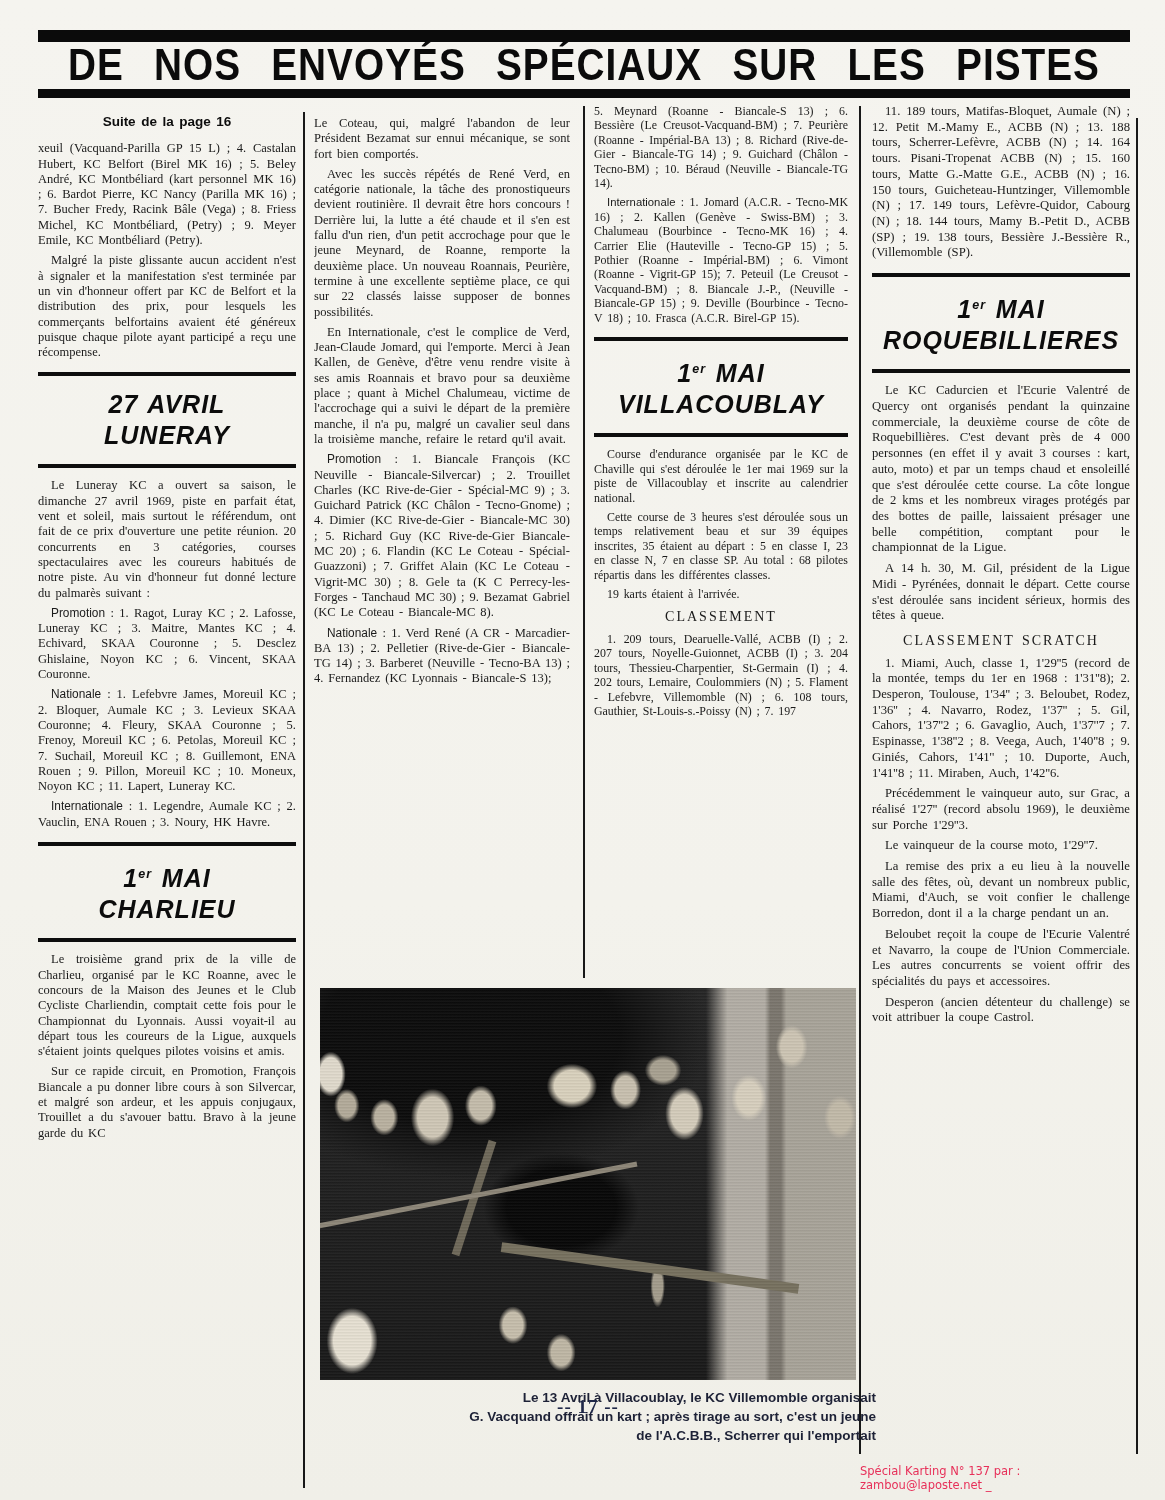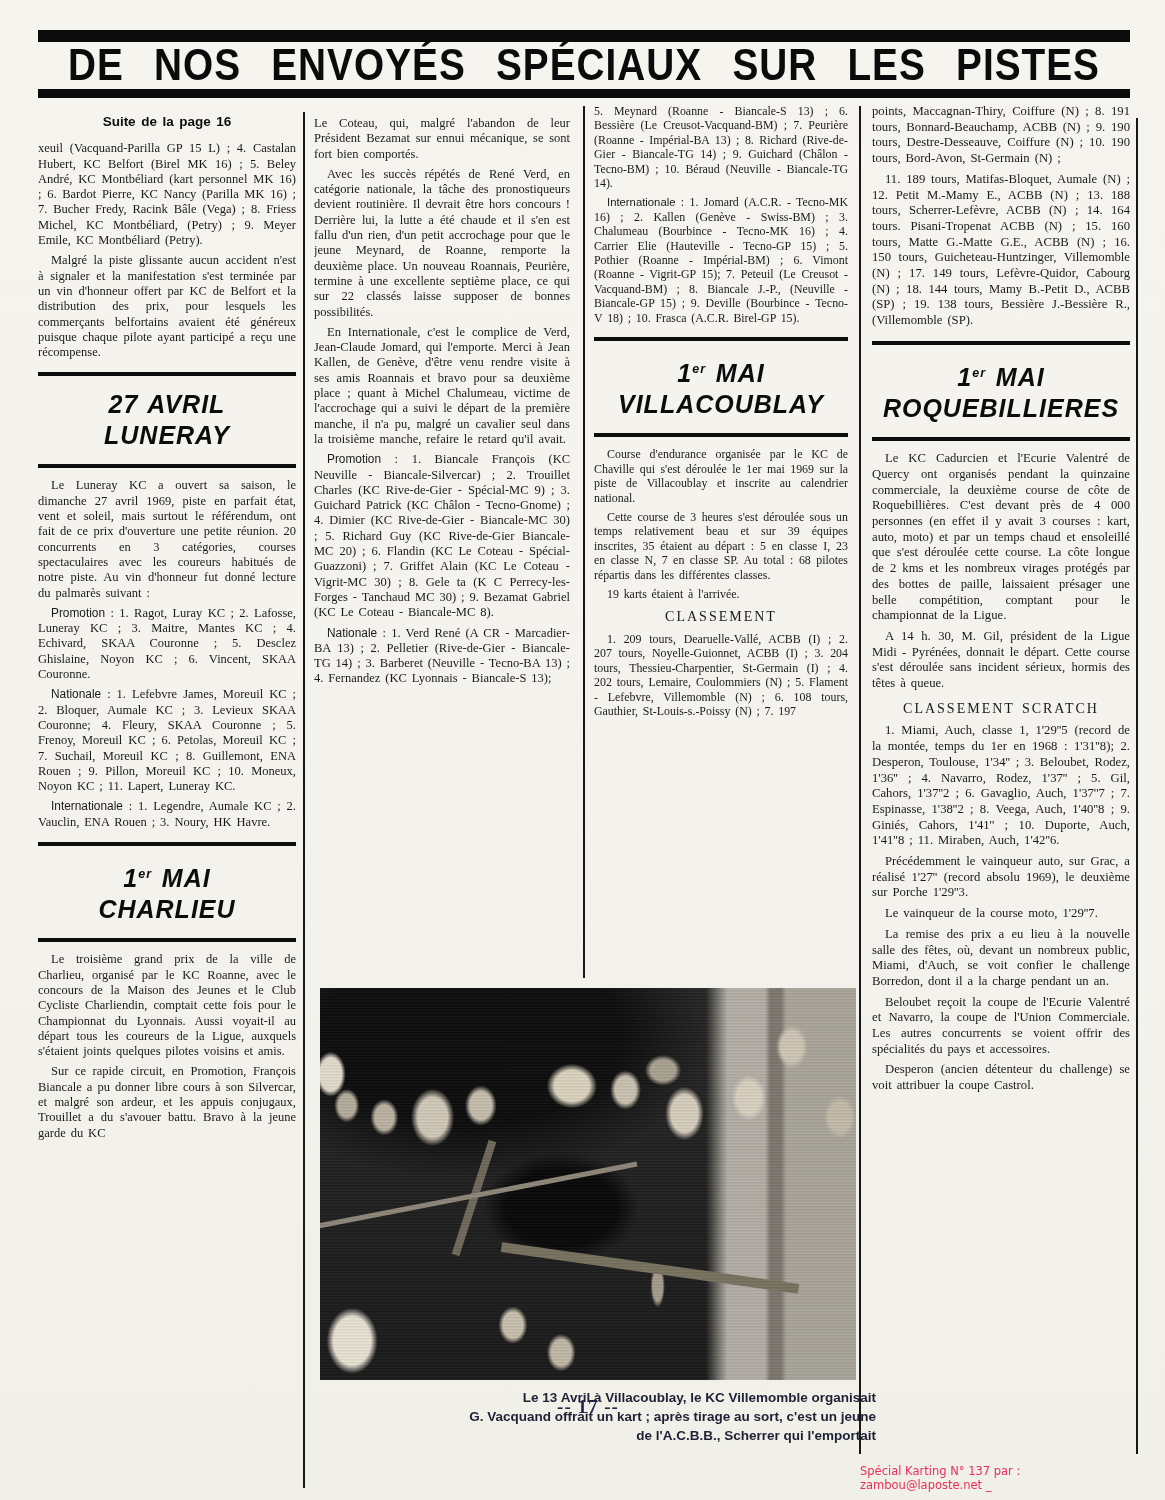--- a/index.html
+++ b/index.html
@@ -117,21 +117,20 @@
         <div class="hline">1<sup>er</sup> MAI</div>
         <div class="hline">VILLACOUBLAY</div>
       </div>
       <p class="p ind">Course d'endurance organisée par le KC de Chaville qui s'est déroulée le 1er mai 1969 sur la piste de Villacoublay et inscrite au calendrier national.</p>
       <p class="p ind">Cette course de 3 heures s'est déroulée sous un temps relativement beau et sur 39 équipes inscrites, 35 étaient au départ : 5 en classe I, 23 en classe N, 7 en classe SP. Au total : 68 pilotes répartis dans les différentes classes.</p>
       <p class="p ind">19 karts étaient à l'arrivée.</p>
       <div class="subhead">CLASSEMENT</div>
       <p class="p ind">1. 209 tours, Dearuelle-Vallé, ACBB (I) ; 2. 207 tours, Noyelle-Guionnet, ACBB (I) ; 3. 204 tours, Thessieu-Charpentier, St-Germain (I) ; 4. 202 tours, Lemaire, Coulommiers (N) ; 5. Flament - Lefebvre, Villemomble (N) ; 6. 108 tours, Gauthier, St-Louis-s.-Poissy (N) ; 7. 197</p>
     </div>
   <div class="col loose" style="left:872px;top:104px;width:258px;height:1352px">
-      <p class="p">points, Maccagnan-Thiry, Coiffure (N) ; 8. 191 tours, Bonnard-Beauchamp, ACBB (N) ; 9. 190 tours, Destre-Desseauve, Coiffure (N) ; 10. 190 tours, Bord-Avon, St-Germain (N) ;</p>
       <p class="p ind">11. 189 tours, Matifas-Bloquet, Aumale (N) ; 12. Petit M.-Mamy E., ACBB (N) ; 13. 188 tours, Scherrer-Lefèvre, ACBB (N) ; 14. 164 tours. Pisani-Tropenat ACBB (N) ; 15. 160 tours, Matte G.-Matte G.E., ACBB (N) ; 16. 150 tours, Guicheteau-Huntzinger, Villemomble (N) ; 17. 149 tours, Lefèvre-Quidor, Cabourg (N) ; 18. 144 tours, Mamy B.-Petit D., ACBB (SP) ; 19. 138 tours, Bessière J.-Bessière R., (Villemomble (SP).</p>
       <div class="heading">
         <div class="hline">1<sup>er</sup> MAI</div>
         <div class="hline">ROQUEBILLIERES</div>
       </div>
       <p class="p ind">Le KC Cadurcien et l'Ecurie Valentré de Quercy ont organisés pendant la quinzaine commerciale, la deuxième course de côte de Roquebillières. C'est devant près de 4 000 personnes (en effet il y avait 3 courses : kart, auto, moto) et par un temps chaud et ensoleillé que s'est déroulée cette course. La côte longue de 2 kms et les nombreux virages protégés par des bottes de paille, laissaient présager une belle compétition, comptant pour le championnat de la Ligue.</p>
       <p class="p ind">A 14 h. 30, M. Gil, président de la Ligue Midi - Pyrénées, donnait le départ. Cette course s'est déroulée sans incident sérieux, hormis des têtes à queue.</p>
       <div class="subhead">CLASSEMENT  SCRATCH</div>
       <p class="p ind">1. Miami, Auch, classe 1, 1'29''5 (record de la montée, temps du 1er en 1968 : 1'31''8); 2. Desperon, Toulouse, 1'34'' ; 3. Beloubet, Rodez, 1'36'' ; 4. Navarro, Rodez, 1'37'' ; 5. Gil, Cahors, 1'37''2 ; 6. Gavaglio, Auch, 1'37''7 ; 7. Espinasse, 1'38''2 ; 8. Veega, Auch, 1'40''8 ; 9. Giniés, Cahors, 1'41'' ; 10. Duporte, Auch, 1'41''8 ; 11. Miraben, Auch, 1'42''6.</p>
       <p class="p ind">Précédemment le vainqueur auto, sur Grac, a réalisé 1'27'' (record absolu 1969), le deuxième sur Porche 1'29''3.</p>

